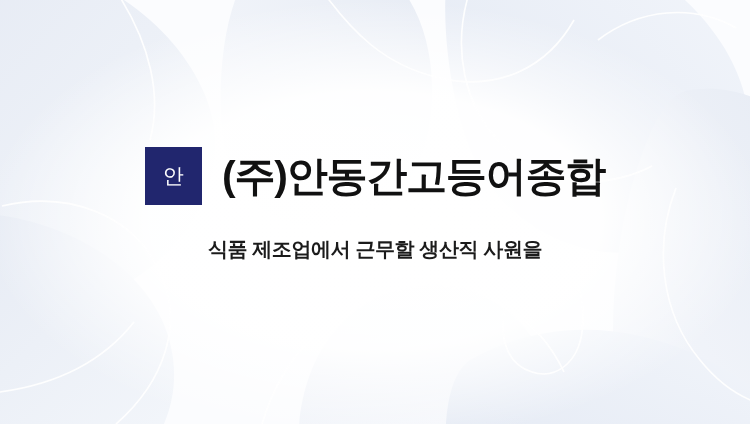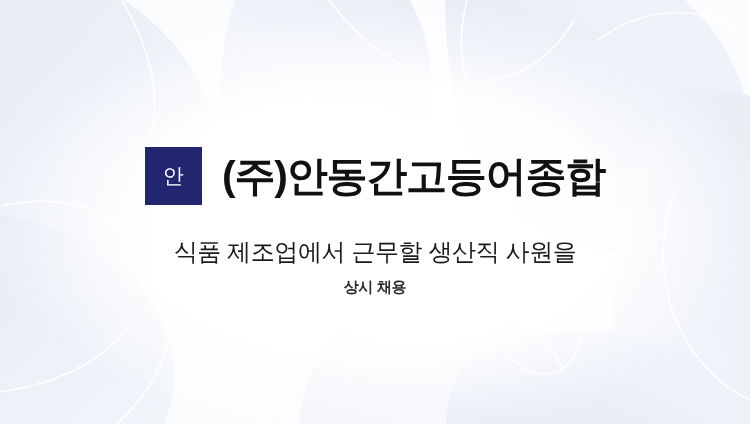--- a/index.html
+++ b/index.html
@@ -75,22 +75,22 @@
 
   #subtitle-block {
     position: absolute;
     top: 236px;
     left: 0;
     right: 0;
     text-align: center;
   }
 
   #subtitle-main {
-    font-size: 24px;
-    font-weight: 400;
+    font-size: 20px;
+    font-weight: 700;
     color: #1b1b1b;
     letter-spacing: -0.4px;
     line-height: 1.3;
   }
 
   #subtitle-sub {
     margin-top: 10px;
     font-size: 15px;
     font-weight: 700;
     color: #2b2b2b;
@@ -169,18 +169,17 @@
 
   <div id="content">
 
     <div id="title-row">
       <div id="company-badge">안</div>
       <div id="company-title">(주)안동간고등어종합</div>
     </div>
 
     <div id="subtitle-block">
       <div id="subtitle-main">식품 제조업에서 근무할 생산직 사원을</div>
-      <div id="subtitle-sub">상시 채용</div>
     </div>
 
   </div>
 
 </div>
 
 </body></html>

